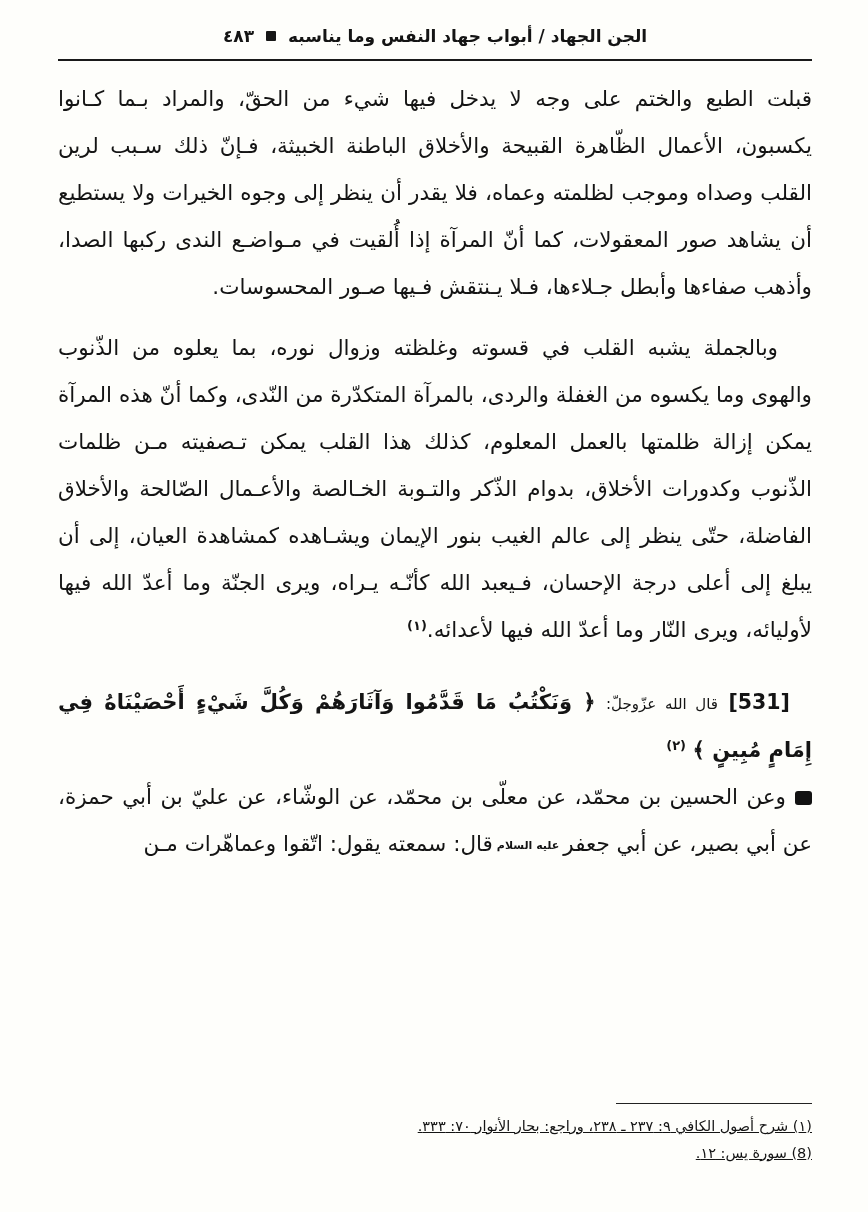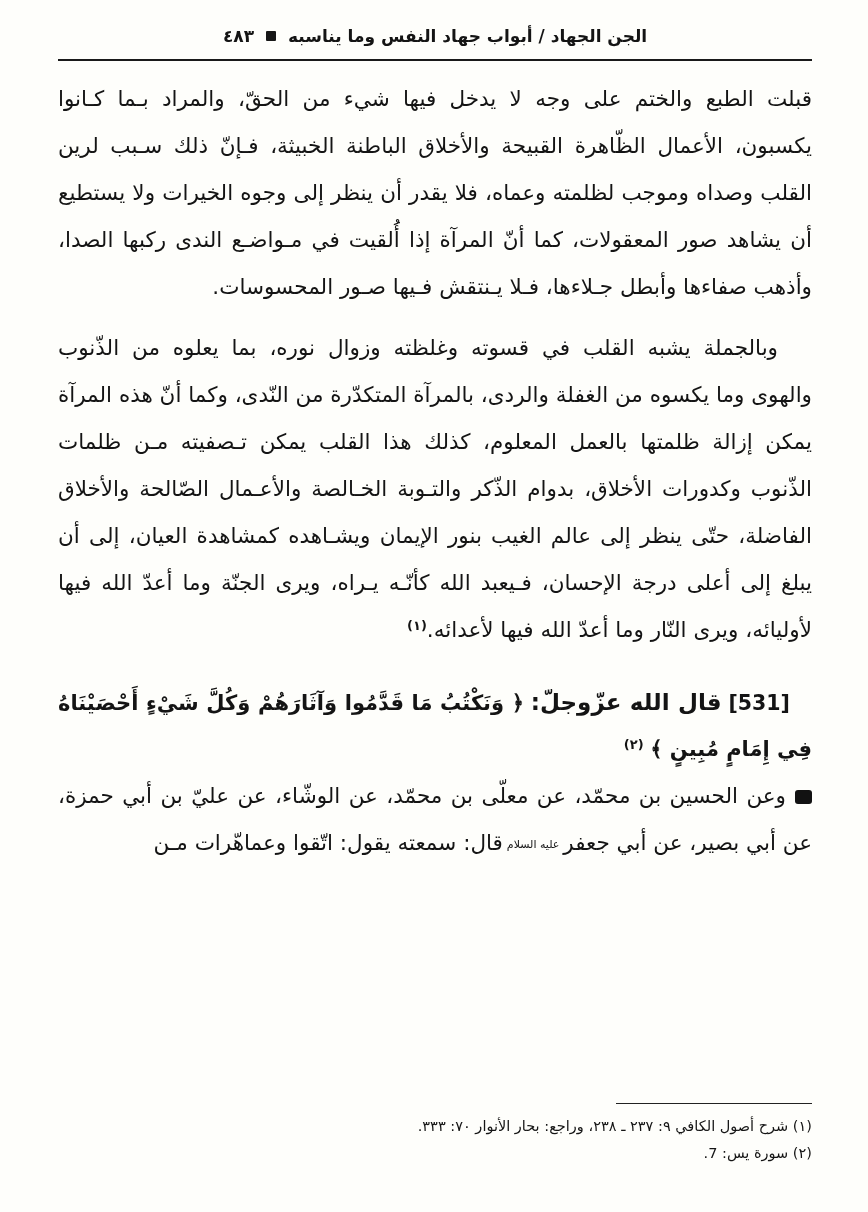--- a/index.html
+++ b/index.html
@@ -60,54 +60,54 @@
   }
 
   .verse-para {
     margin: 0;
     font-size: 20.5px;
     line-height: 46px;
     text-align: justify;
   }
   .first-verse { margin-top: 26px; text-indent: 22px; }
   .entry-number { font-weight: bold; }
-  .verse-intro { font-size: 23px; font-weight: bold; }
+  .verse-intro { font-size: 15px; font-weight: normal; }
   .verse-text  { font-weight: bold; font-size: 21px; }
 
   .hadith { margin-top: 16px; }
   .hadith-bullet {
     display: inline-block;
     width: 17px; height: 14px;
     background: #121212;
     border-radius: 3px;
     margin-left: 9px;
     vertical-align: -1px;
   }
   .honorific {
     font-size: 11px;
-    font-weight: normal;
+    font-weight: bold;
     display: inline-block;
     margin: 0 4px;
     vertical-align: 2px;
     line-height: 1;
   }
 
   
   .footnotes {
     margin-top: auto;
     font-size: 14.5px;
     line-height: 26.5px;
     flex: none;
   }
   .fn-rule {
     width: 196px;
     border-top: 1.5px solid #222;
     margin-bottom: 9px;
   }
-  .footnote { text-align: right; }
+  .footnote { text-align: right; text-decoration: underline; }
 </style>
 </head>
 <body>
 
 <div class="page">
 
   <header class="page-header">
     <span class="header-title">الجن الجهاد / أبواب جهاد النفس وما يناسبه</span>
     <span class="header-square"></span>
     <span class="header-page-number">٤٨٣</span>
@@ -124,16 +124,16 @@
     <p class="verse-para first-verse"><span class="entry-number">[531]</span> <span class="verse-intro">قال الله عزّوجلّ:</span> <span class="verse-text">﴿ وَنَكْتُبُ مَا قَدَّمُوا وَآثَارَهُمْ وَكُلَّ شَيْءٍ أَحْصَيْنَاهُ فِي إِمَامٍ مُبِينٍ ﴾</span> <sup class="fn-ref">(٢)</sup></p>
 
 
     <p class="para hadith"><span class="hadith-bullet"></span><span>وعن الحسين بن محمّد، عن معلّى بن محمّد، عن الوشّاء، عن عليّ بن أبي حمزة، عن أبي بصير، عن أبي جعفر</span><span class="honorific">عليه السلام</span><span>قال: سمعته يقول: اتّقوا وعماهّرات مـن</span></p>
 
   </main>
 
   <footer class="footnotes">
     <div class="fn-rule"></div>
     <div class="footnote">(١) شرح أصول الكافي ٩: ٢٣٧ ـ ٢٣٨، وراجع: بحار الأنوار ٧٠: ٣٣٣.</div>
-    <div class="footnote">(٢) سورة يس: 7.</div>
+    <div class="footnote">(8) سورة يس: ١٢.</div>
   </footer>
 
 </div>
 
 </body></html>

